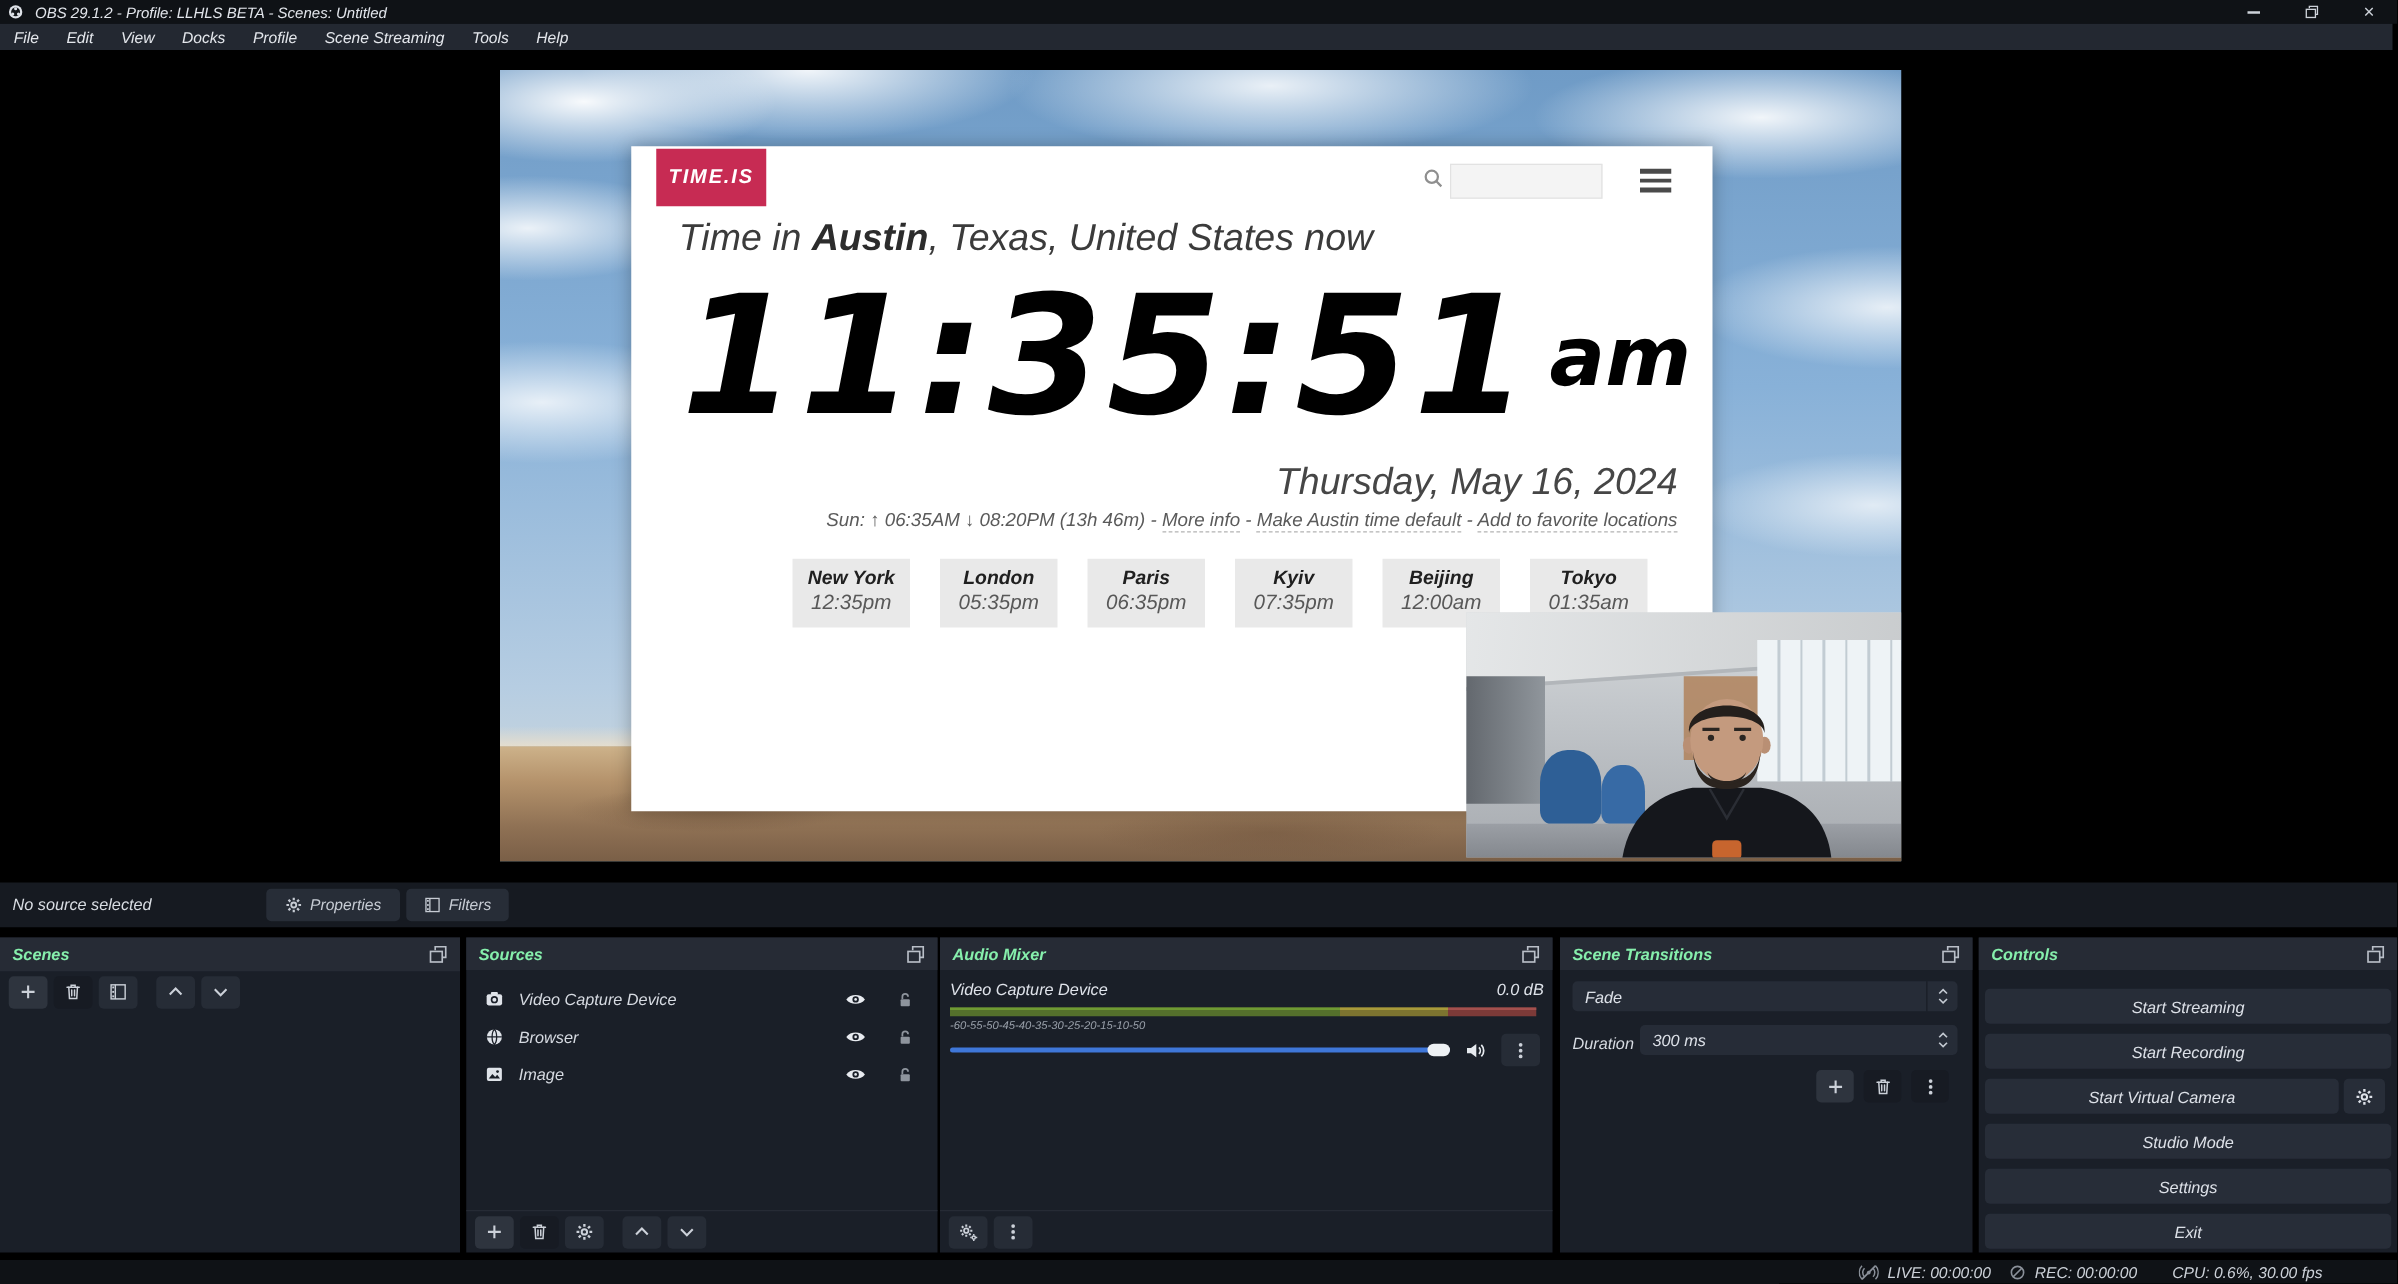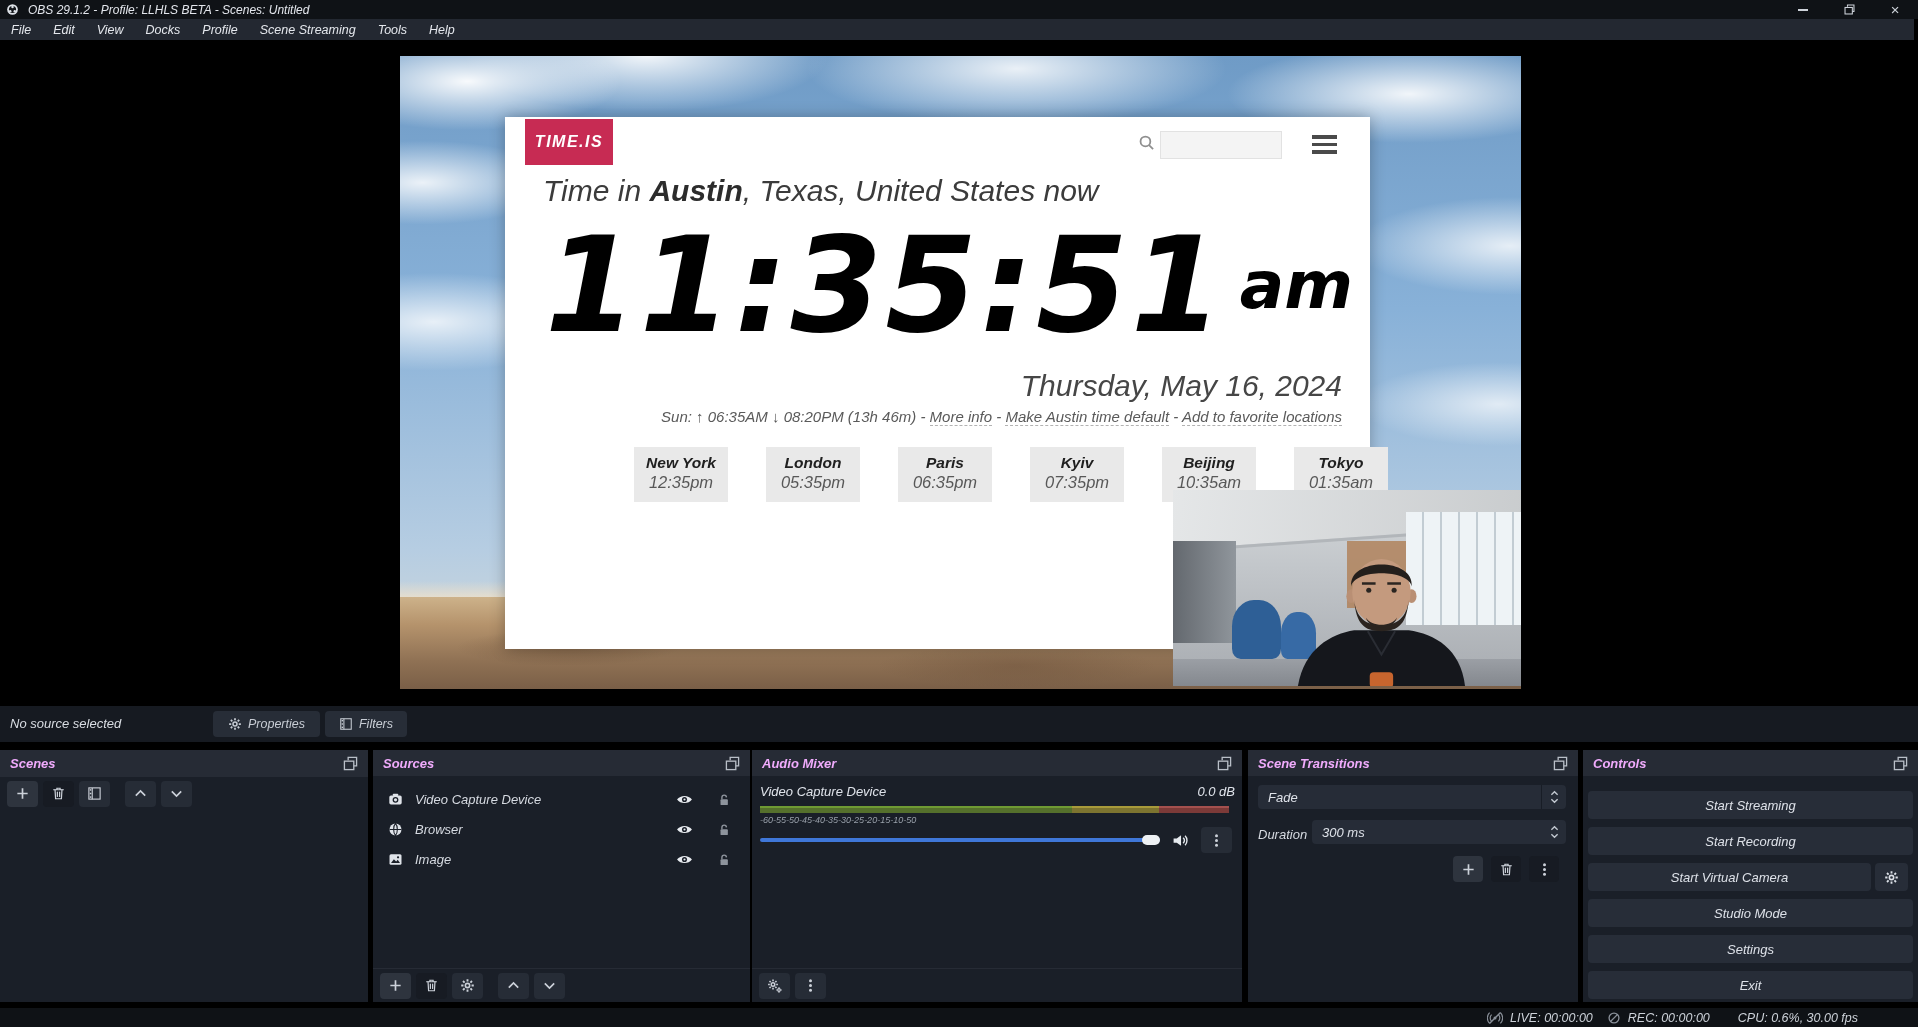--- a/index.html
+++ b/index.html
@@ -58,21 +58,21 @@
   .ti-burger i{display:block;height:3.5px;background:#4a4a4a}
   .ti-heading{position:absolute;left:38px;top:57px;font-size:30px;color:#3b3b3b;white-space:nowrap}
   .ti-heading b{color:#2c2c2c}
   .ti-clockrow{position:absolute;left:40px;top:96px;display:flex;align-items:center;color:#000000}
   .ti-time{font-family:"DejaVu Sans",sans-serif;font-weight:bold;font-size:132px;
            line-height:1.1;letter-spacing:3px;}
   .ti-ampm{font-family:"DejaVu Sans",sans-serif;font-weight:bold;font-size:66px;margin-left:14px}
   .ti-date{position:absolute;right:28px;top:252px;font-size:30px;color:#464646;white-space:nowrap}
   .ti-sun{position:absolute;right:28px;top:291px;font-size:15px;color:#5a5a5a;white-space:nowrap}
   .ti-link{color:#5a5a5a;text-decoration:none;border-bottom:1px dashed #b3b3b3}
-  .ti-cities{position:absolute;left:129px;top:330px;display:flex;gap:38px}
+  .ti-cities{position:absolute;left:129px;top:330px;display:flex;gap:24px}
   .ti-city{width:94px;height:55px;background:#e9e9e9;text-align:center}
   .ti-city .n{margin-top:7px;font-size:15.5px;font-weight:bold;color:#202020}
   .ti-city .t{margin-top:1px;font-size:16.5px;color:#585858}
 
   
   .webcam{position:absolute;left:773px;top:434px;width:348px;height:196px;overflow:hidden;
           background:linear-gradient(180deg,#d6d9db 0%,#c3c7cb 38%,#a7abb0 100%);}
   .wc-ceil{position:absolute;left:-8%;top:-10%;width:120%;height:34%;
            background:linear-gradient(100deg,#e7e9ea,#c6c9cb);transform:rotate(-4deg);
            border-bottom:3px solid #b2b6ba;}
@@ -99,21 +99,21 @@
   .btn-props{left:213px;width:107px}
   .btn-filters{left:325px;width:82px}
 
   
   .docks{position:absolute;top:742px;left:0;right:0;height:266px;background:#000}
   .panel{position:absolute;top:8px;height:252px;background:#1a1f28;display:flex;flex-direction:column}
   .p-scenes{left:0;width:368px}.p-sources{left:373px;width:377px}
   .p-mixer{left:752px;width:490px}.p-trans{left:1248px;width:330px}
   .p-controls{left:1583px;width:335px}
   .phead{height:26px;background:#262b35;display:flex;align-items:center;padding:0 10px;
-         font-size:13px;font-weight:bold;color:#f0abfc;flex:none;}
+         font-size:13px;font-weight:bold;color:#86efac;flex:none;}
   .phead .dock{margin-left:auto;color:#b9bfc8}
   .pbody{flex:1;position:relative;overflow:hidden}
   .ptools{flex:none;height:33px;border-top:1px solid #262b35;display:flex;
           align-items:center;padding:0 7px;gap:5px;}
   .tbtn{width:31px;height:26px;background:#262c36;border-radius:4px;display:flex;
         align-items:center;justify-content:center;color:#ccd1d9;flex:none}
   .tbtn.light{background:#2e343e}
   .tbtn.dark{background:#171b23}
   .tgap{width:5px}
 
@@ -370,21 +370,21 @@
           <div class="ti-city">
               <div class="n">Paris</div>
               <div class="t">06:35pm</div>
             </div>
           <div class="ti-city">
               <div class="n">Kyiv</div>
               <div class="t">07:35pm</div>
             </div>
           <div class="ti-city">
               <div class="n">Beijing</div>
-              <div class="t">10:35am</div>
+              <div class="t">12:00am</div>
             </div>
           <div class="ti-city">
               <div class="n">Tokyo</div>
               <div class="t">01:35am</div>
             </div>
         </div>
       </div>
 
       <div class="webcam">
         <div class="wc-ceil"></div>

